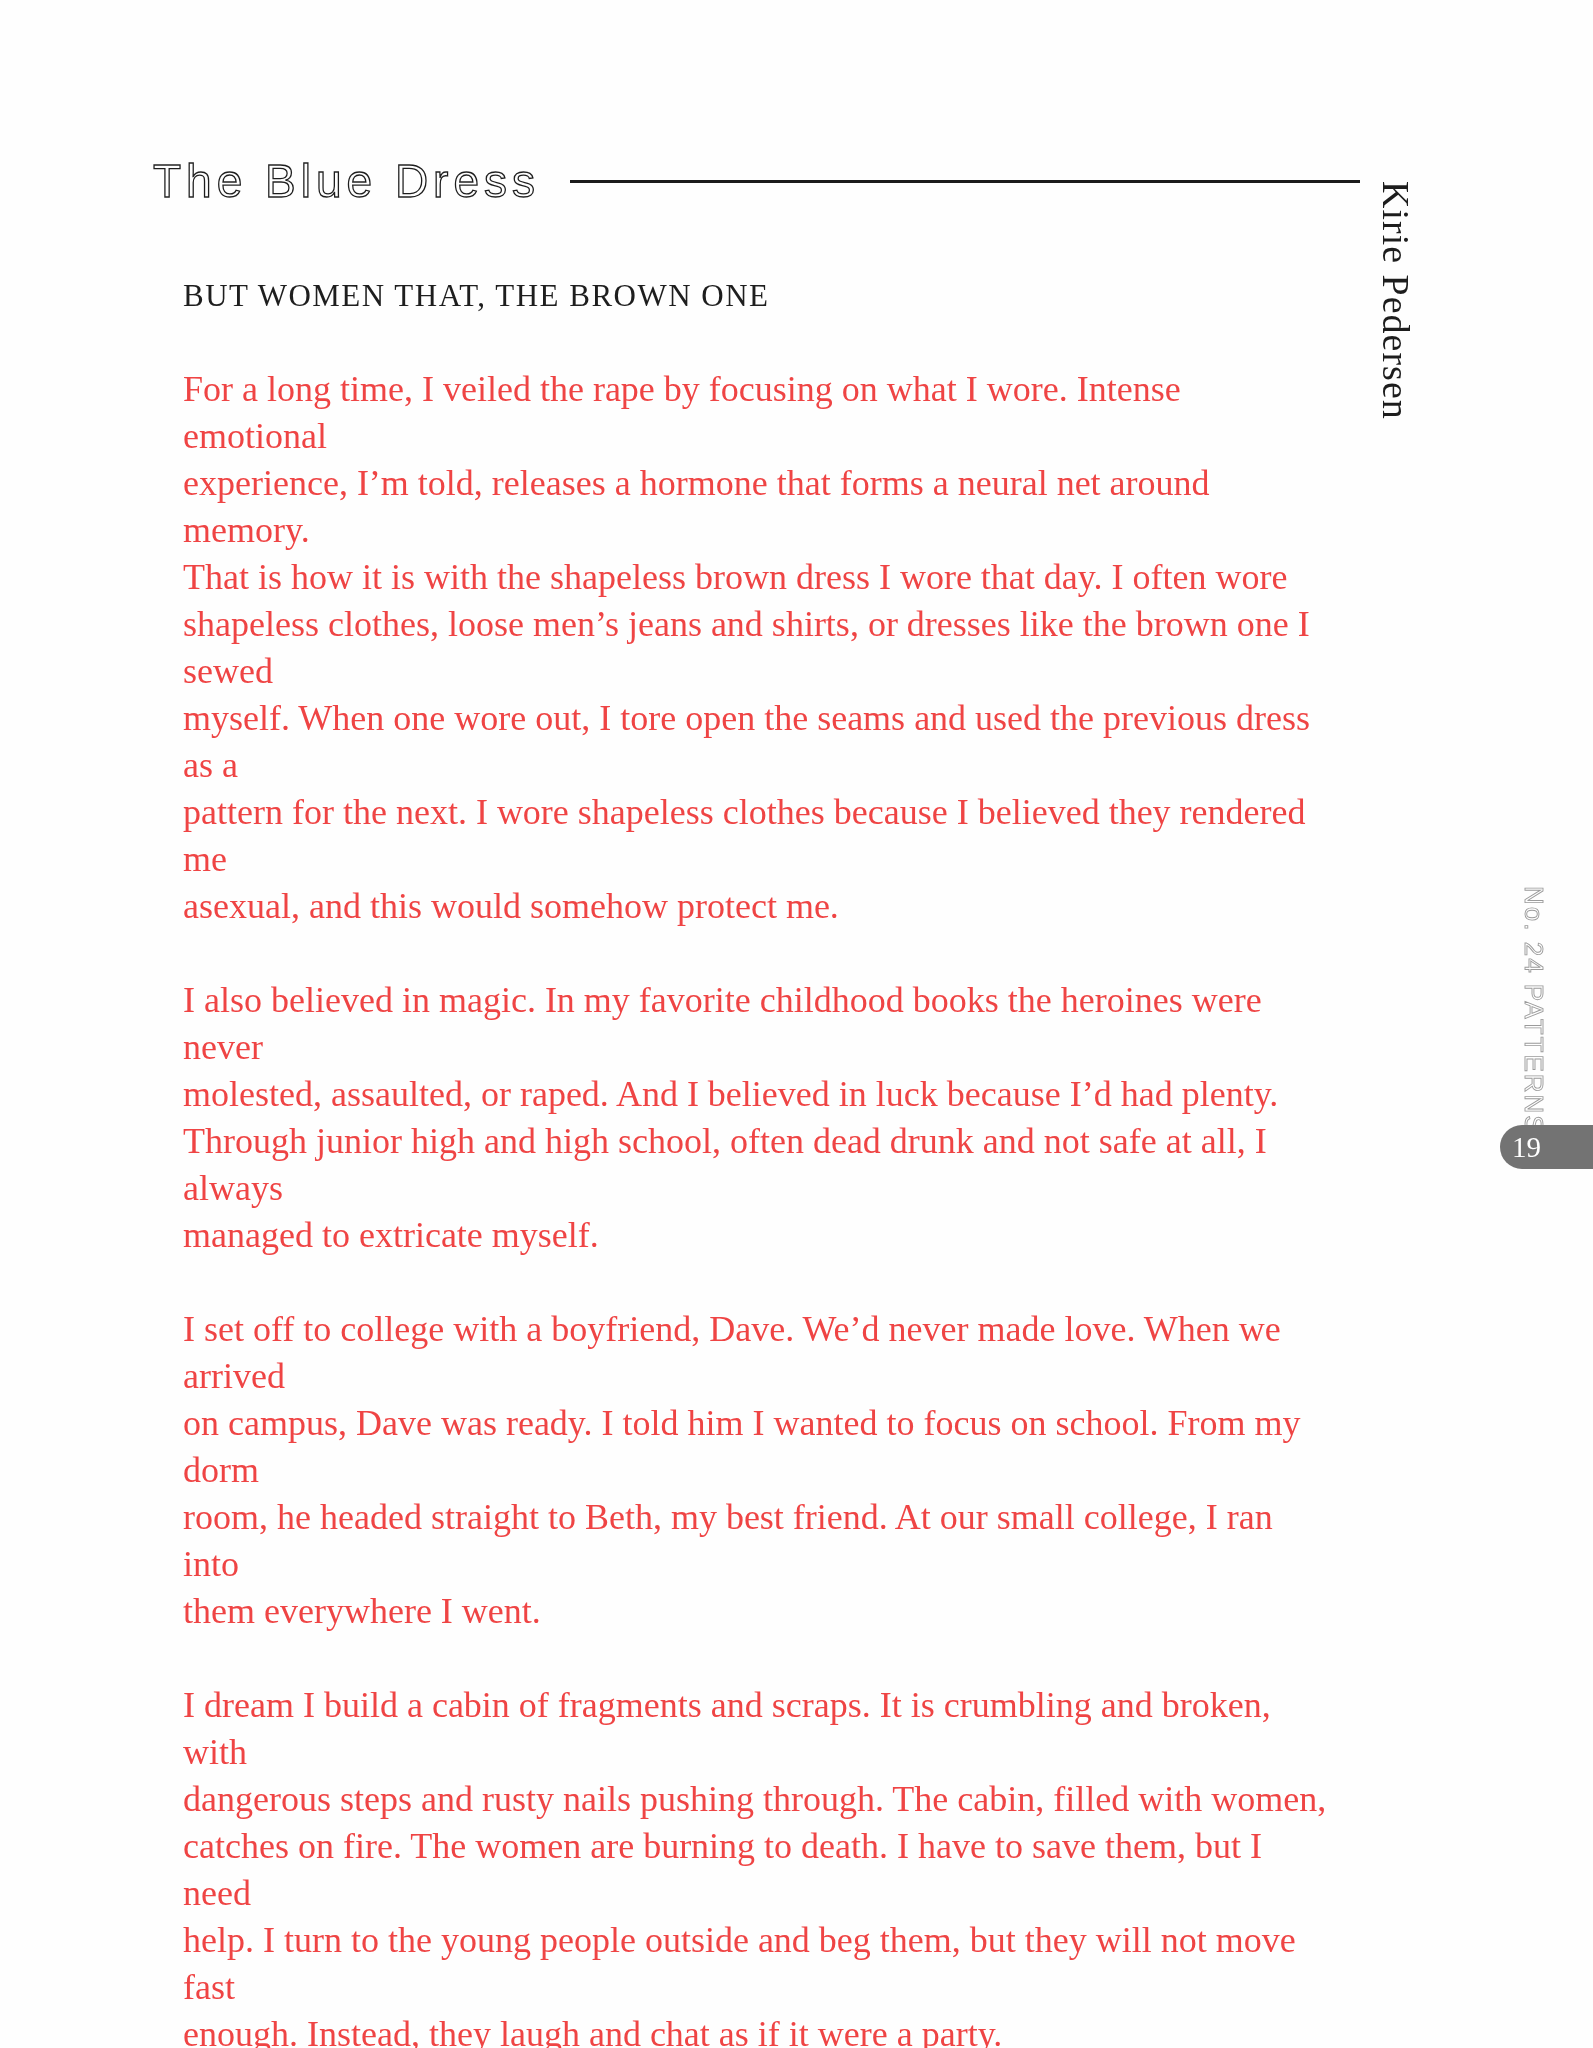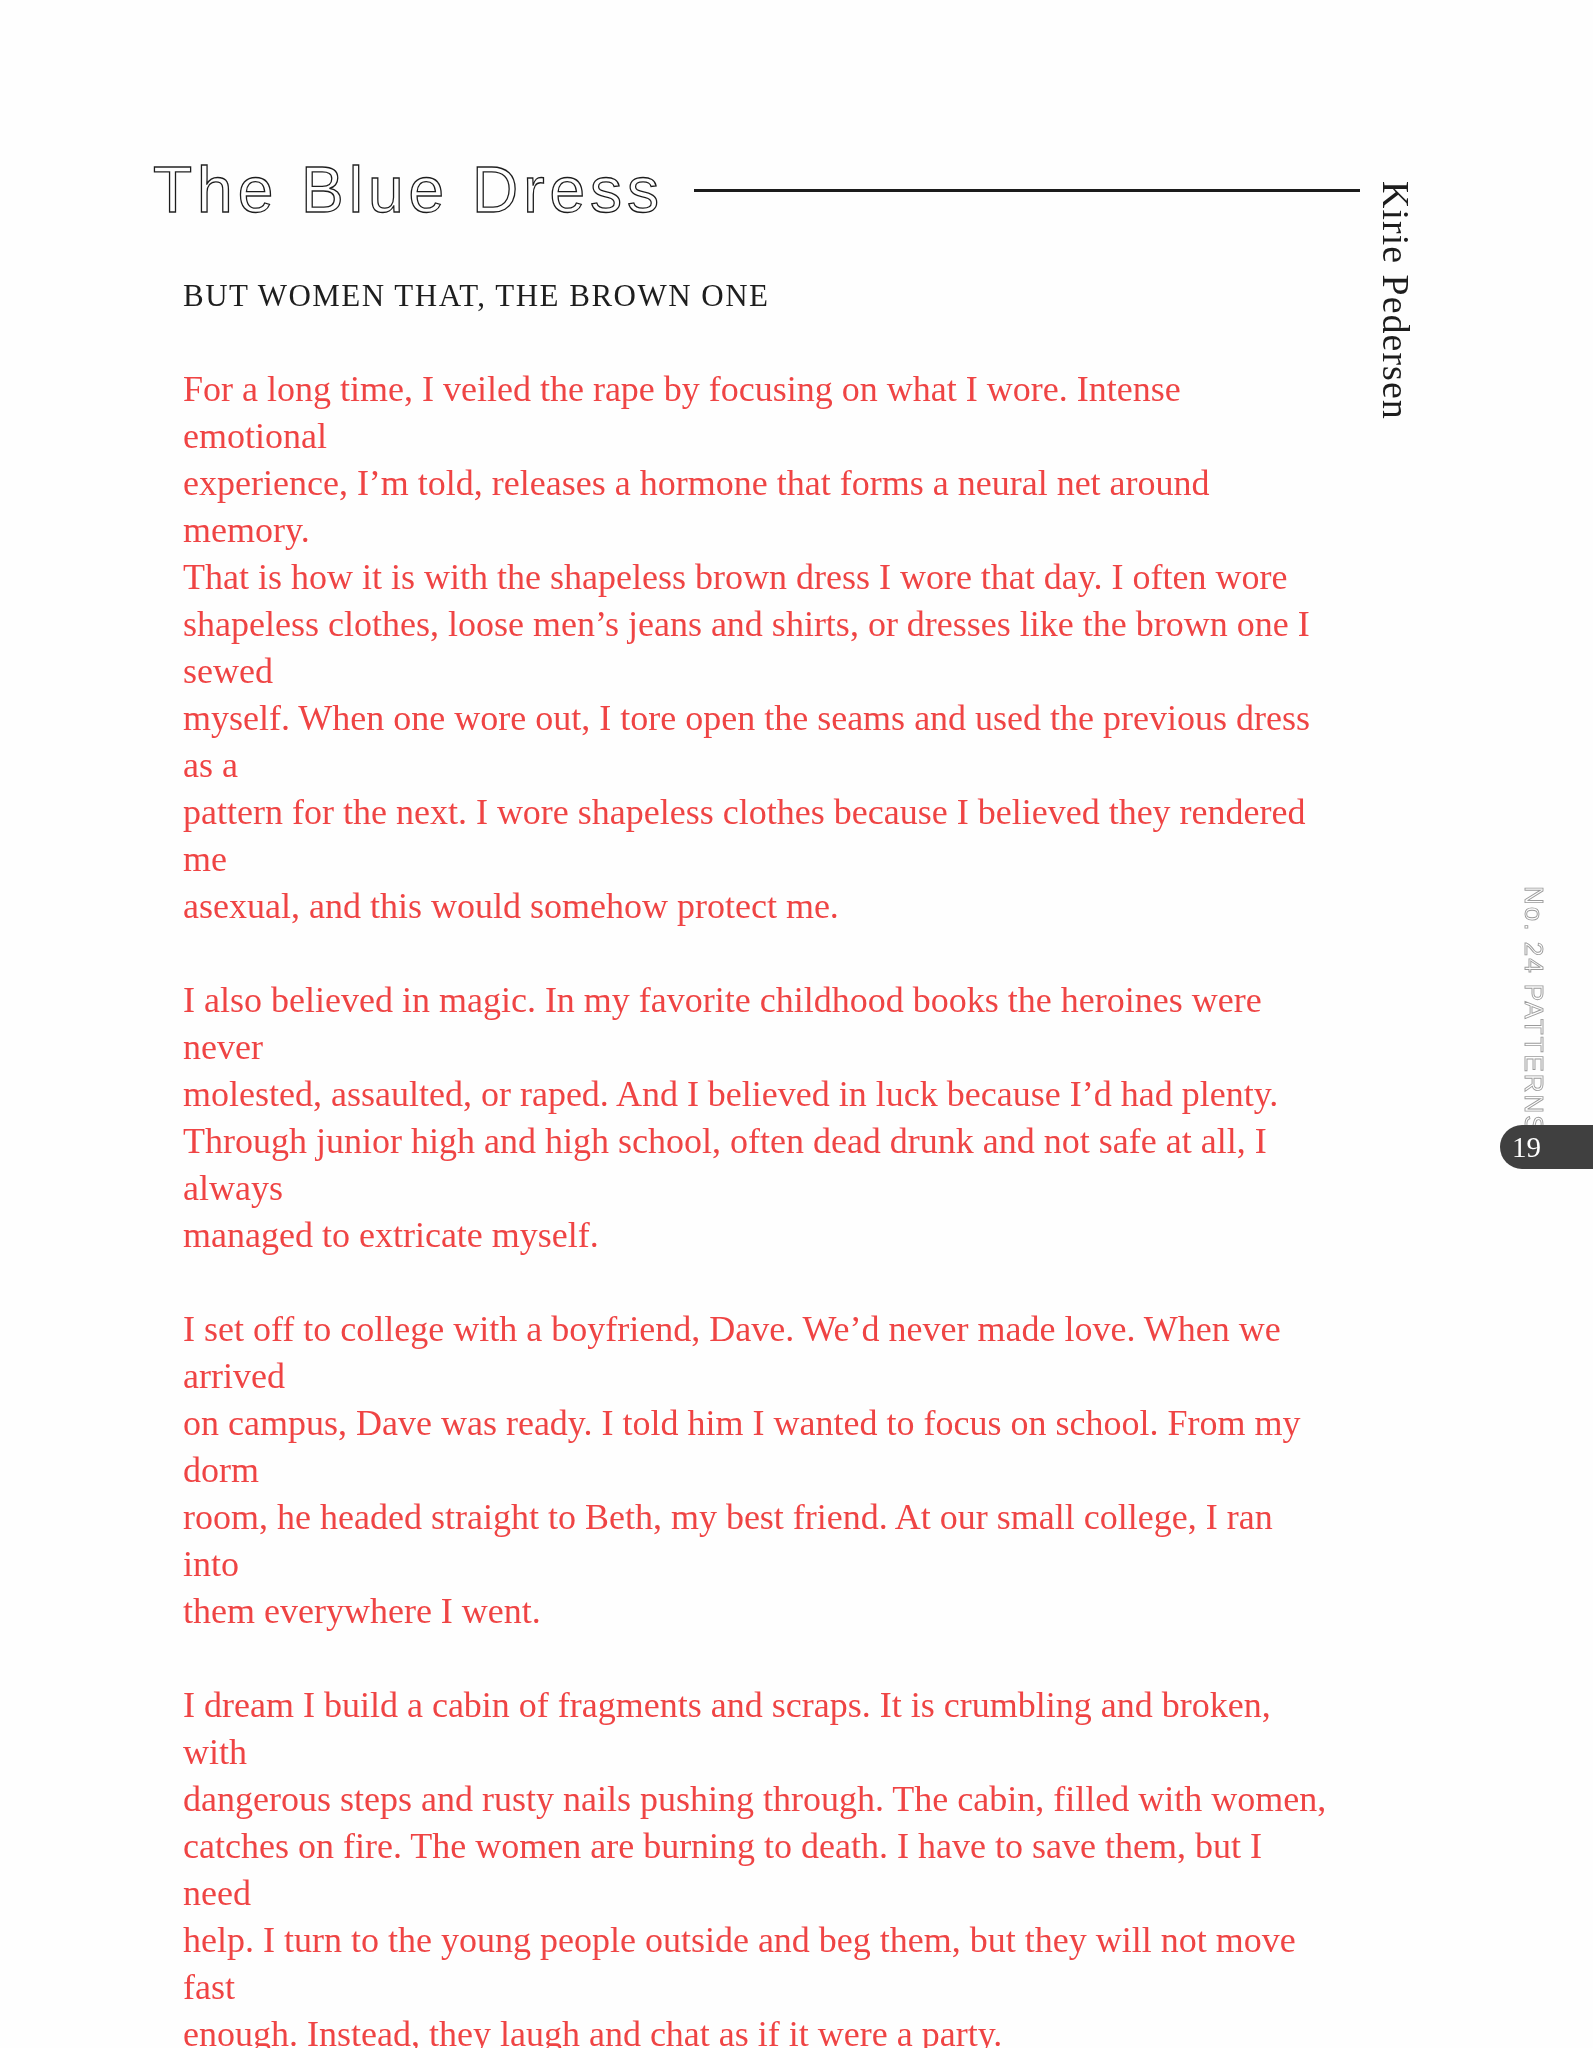--- a/index.html
+++ b/index.html
@@ -17,21 +17,21 @@
   .title-row {
     position: absolute;
     left: 153px;
     top: 158px;
     width: 1207px;          
     display: flex;
     align-items: center;
   }
   .title-text {
     font-family: "Liberation Sans", sans-serif;
-    font-size: 64px;
+    font-size: 46px;
     line-height: 1;
     letter-spacing: 5px;
     white-space: nowrap;
     color: transparent;
     -webkit-text-stroke: 1.3px #1d1d1d; 
   }
   @supports not (-webkit-text-stroke: 1px #000) {
     .title-text { color: #1d1d1d; font-weight: 300; }
   }
   .title-rule {
@@ -93,21 +93,21 @@
     .issue-vertical { color: #9b9b9b; font-weight: 300; }
   }
 
   
   .page-badge {
     position: absolute;
     left: 1500px;
     top: 1125px;
     width: 93px;             
     height: 44px;
-    background: #404040;
+    background: #737373;
     border-radius: 22px 0 0 22px;
     display: flex;
     align-items: center;
     padding-left: 12px;
     box-sizing: border-box;
   }
   .page-badge-number {
     font-family: "Liberation Serif", serif;
     font-size: 29px;
     color: #ffffff;

